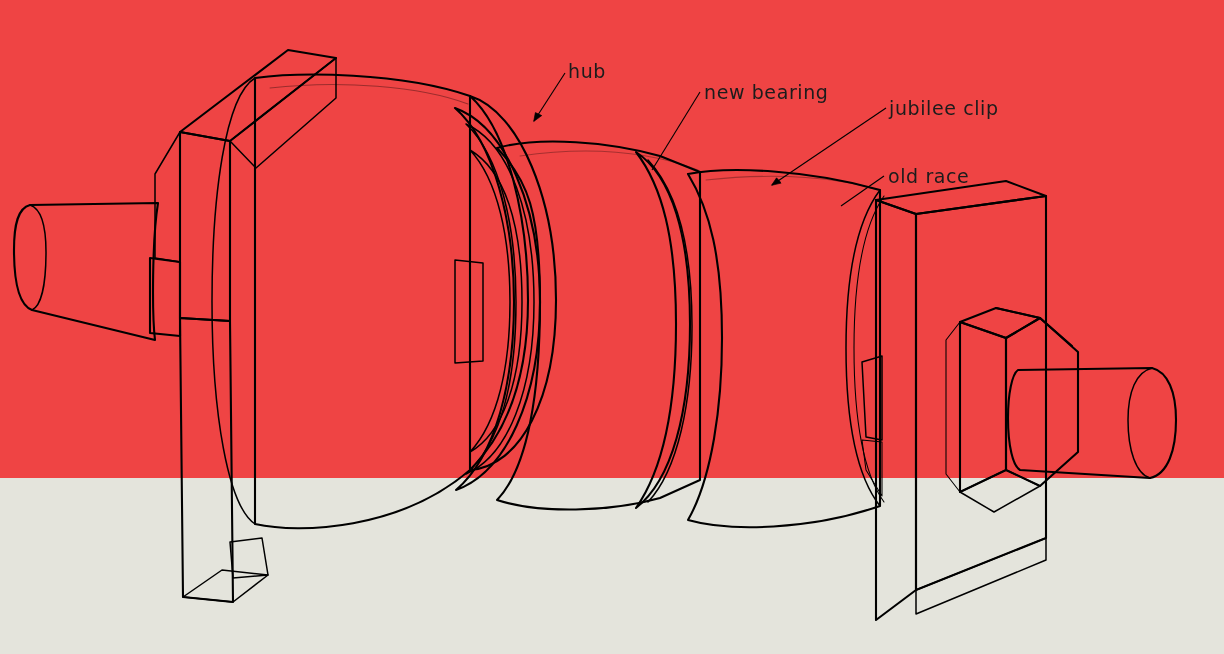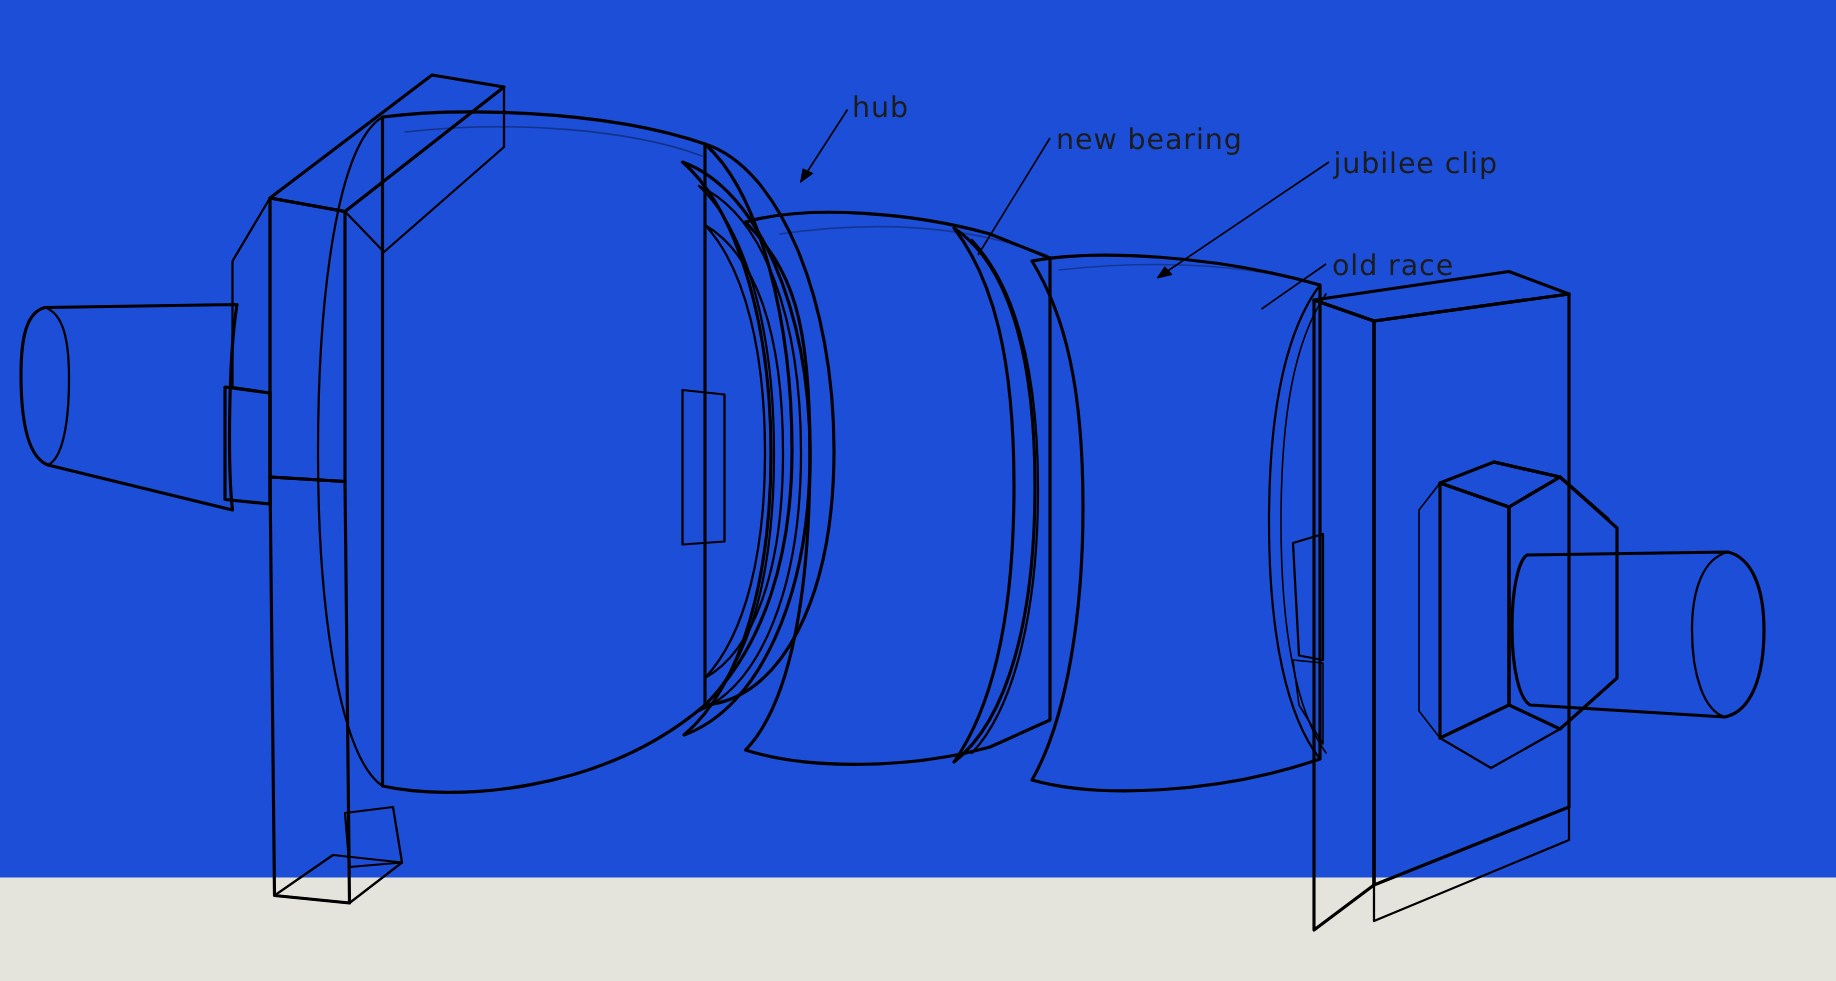--- a/index.html
+++ b/index.html
@@ -10,22 +10,22 @@
   }
   body {
     width: 1224px;
     height: 654px;
     overflow: hidden;
     font-family: "DejaVu Sans", sans-serif;
   }
   #cad-stage {
     position: relative;
     width: 1224px;
-    height: 585px;
-    background: #1d4ed8;
+    height: 478px;
+    background: #ef4444;
   }
   #cad-svg {
     display: block;
     width: 1224px;
     height: 654px;
   }
   .annot-text {
     font-family: "DejaVu Sans", sans-serif;
     font-size: 19px;
     font-weight: 400;

